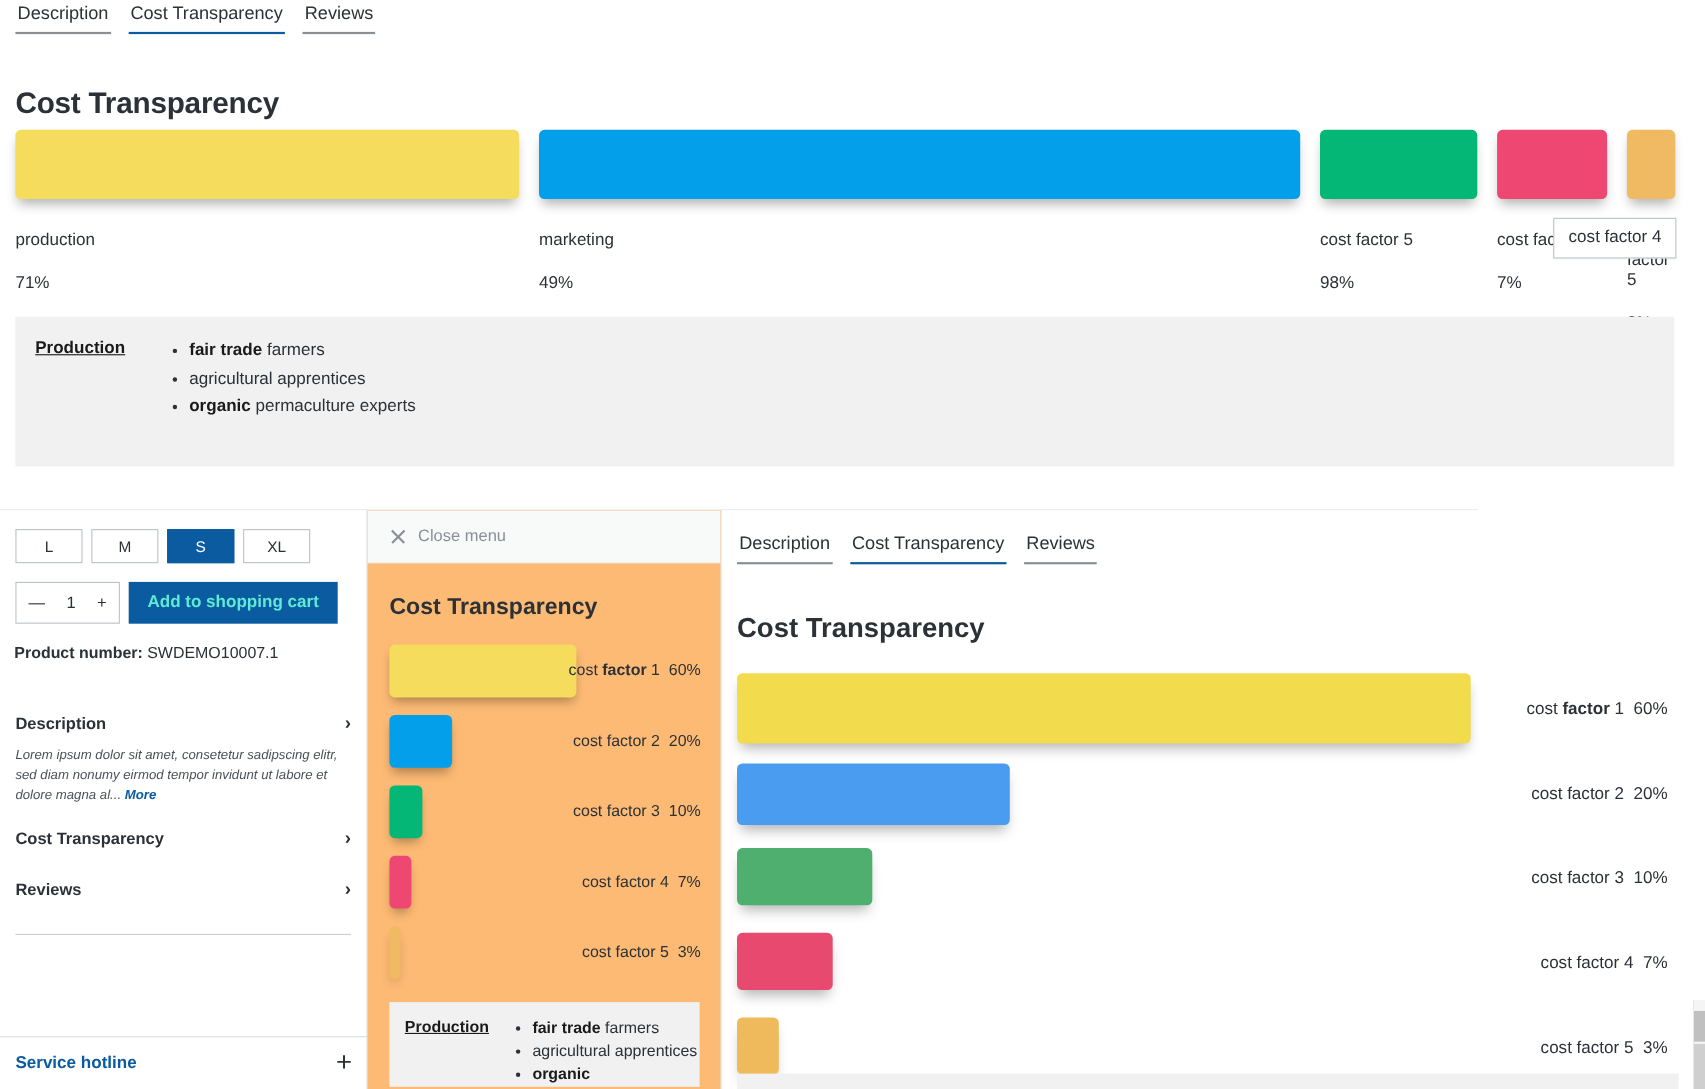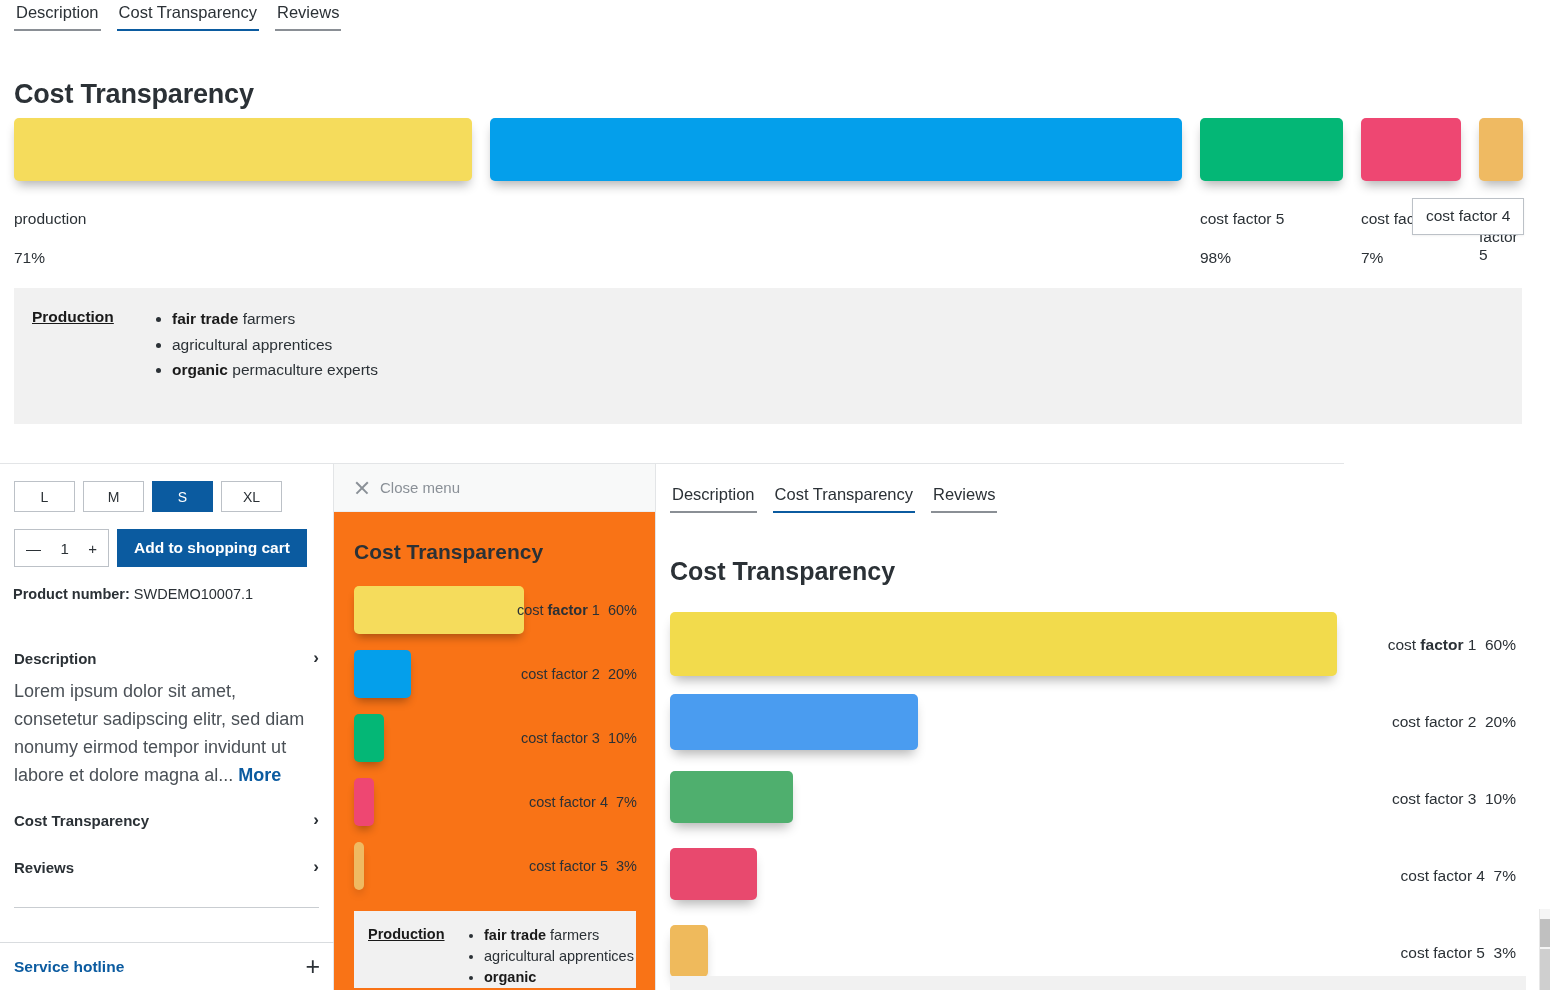--- a/index.html
+++ b/index.html
@@ -98,55 +98,56 @@
 
   .cart-row { display: flex; gap: 8px; padding: 17px 0 0 14px; align-items: center; }
   .qty {
     width: 95px; height: 38px; border: 1px solid #bcc1c7; background: #fff;
     display: flex; align-items: center; justify-content: space-between;
     padding: 0 11px; font-size: 15px; color: #2b3136;
   }
   .qty span { cursor: pointer; user-select: none; }
   .qty .q-val { font-size: 15px; }
   .add-cart {
-    height: 38px; padding: 0 17px; background: #0b5ba0; color: #ffffff;
+    height: 38px; padding: 0 17px; background: #0b5ba0; color: #5eead4;
     font-size: 15.5px; font-weight: bold; border: none; cursor: pointer;
     display: flex; align-items: center;
   }
 
   .prodnum { font-size: 14.5px; padding: 19px 0 0 13px; color: #2b3136; }
   .prodnum b { font-weight: bold; }
 
   .acc { margin-top: 39px; padding: 0 14px; }
   .acc-item {
     display: flex; align-items: center; justify-content: space-between;
     font-size: 15px; font-weight: bold; color: #2b3136;
     padding: 7px 0 6px 0; cursor: pointer;
   }
   .chev { font-size: 17px; font-weight: bold; color: #2b3136; }
   .acc-body {
-    font-size: 18px; line-height: 28px; color: #4a5056;
+    font-size: 12px; line-height: 18px; color: #4a5056;
     padding: 3px 0 0 0;
+    font-style: italic;
   }
   .acc-more { color: #0b5ba0; font-weight: bold; cursor: pointer; }
   .acc-rule { height: 1px; background: #c9cdd1; margin: 24px 0 0 0; }
 
   .hotline-bar {
     position: absolute; left: 0; bottom: 0; width: 334px; height: 48px;
     border-top: 1px solid #d9dcdf;
     display: flex; align-items: center; justify-content: space-between;
     padding: 0 14px;
   }
   .hotline-txt { font-size: 15.5px; font-weight: bold; color: #0b5ba0; cursor: pointer; text-align: right; }
   .plus-ic { font-size: 25px; color: #2b3136; line-height: 1; cursor: pointer; }
 
   
   .mid-panel {
     position: absolute; left: 334px; top: 0; width: 322px; height: 526px;
-    border-right: 1px solid #e3e5e7; background: #f97316; overflow: hidden;
+    border-right: 1px solid #e3e5e7; background: #fdba74; overflow: hidden;
   }
   .close-menu {
     height: 48px; background: #f8f9f9; border-bottom: 1px solid #eceef0;
     display: flex; align-items: center; gap: 10px; padding-left: 20px;
     cursor: pointer;
   }
   .x-ic { width: 16px; height: 16px; position: relative; }
   .x-ic::before, .x-ic::after {
     content: ""; position: absolute; left: 0; top: 7px; width: 16px; height: 1.6px;
     background: #8a9097;
@@ -248,20 +249,22 @@
     <div class="section-title">Cost Transparency</div>
 
     <div class="top-bars" id="top-bars">
         <div class="tb-col" style="margin-left: 14px; width: 458px;">
           <div class="tb-bar" style="background: rgb(245, 220, 92); width: 458px;"></div>
           <div class="tb-label">production</div>
           <div class="tb-pct">71%</div>
         </div>
         <div class="tb-col" style="margin-left: 18px; width: 692px;">
           <div class="tb-bar" style="background: rgb(4, 159, 235); width: 692px;"></div>
+          <div class="tb-label">marketing</div>
+          <div class="tb-pct">49%</div>
         </div>
         <div class="tb-col" style="margin-left: 18px; width: 143px;">
           <div class="tb-bar" style="background: rgb(4, 183, 118); width: 143px;"></div>
           <div class="tb-label">cost factor 5</div>
           <div class="tb-pct">98%</div>
         </div>
         <div class="tb-col" style="margin-left: 18px; width: 100px;">
           <div class="tb-bar" style="background: rgb(238, 71, 114); width: 100px;"></div>
           <div class="tb-label">cost factor 4</div>
           <div class="tb-pct">7%</div>

